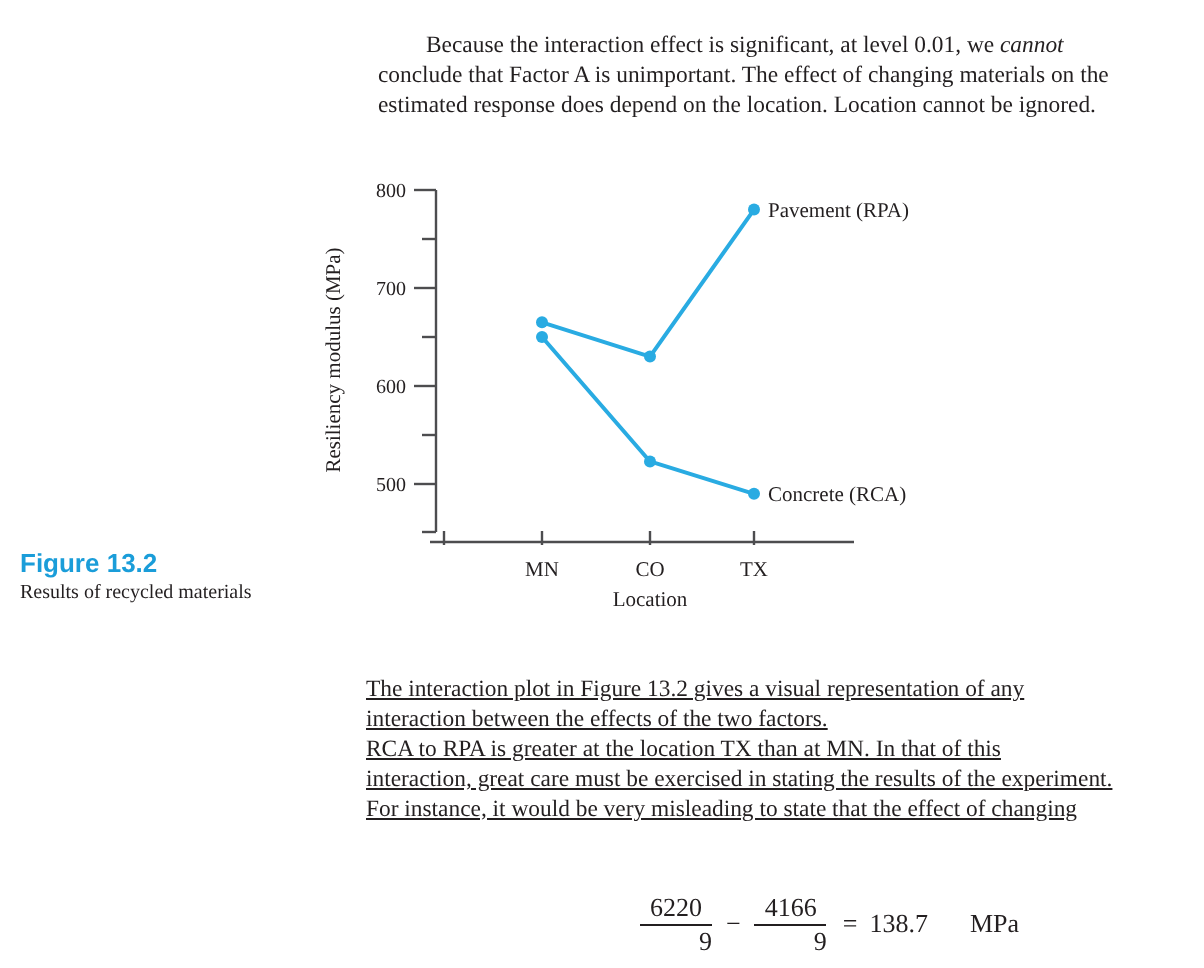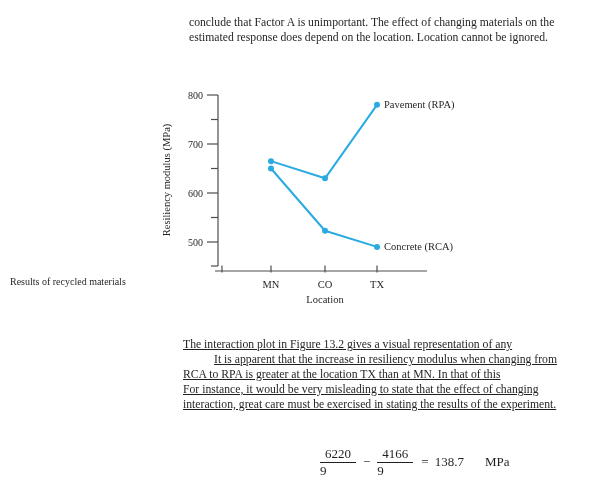--- a/index.html
+++ b/index.html
@@ -29,31 +29,32 @@
   #chart-wrap { position: absolute; left: 155px; top: 88px; width: 340px; height: 232px; }
   #chart-wrap svg { display: block; }
 
   #body-paragraphs { left: 183px; top: 338px; width: 414px; line-height: 14.9px; text-decoration: underline; }
 
   #formula {
     position: absolute; left: 320px; top: 447px;
     display: flex; align-items: center;
     font-size: 13px;
   }
-  .frac { display: inline-flex; flex-direction: column; align-items: flex-start; line-height: 1.05; }
+  .frac { display: inline-flex; flex-direction: column; align-items: flex-end; line-height: 1.05; }
   .frac .num { padding: 0 5px 1px 5px; border-bottom: 1.2px solid #231f20; }
   .frac .den { padding-top: 1px; }
   .op { margin: 0 7px; }
   .eq { margin: 0 6px 0 8px; }
   .unit { margin-left: 21px; }
 </style>
 </head>
 <body>
 
 <div id="intro-paragraph" class="textblock">
+    <div class="tline indent1"><span>Because the interaction effect is significant, at level 0.01, we </span><em>cannot</em></div>
     <div class="tline"><span>conclude that Factor A is unimportant. The effect of changing materials on the</span></div>
     <div class="tline"><span>estimated response does depend on the location. Location cannot be ignored.</span></div>
   </div>
 
 <div id="chart-wrap">
   <svg width="340" height="232" viewBox="0 0 340 232" xmlns="http://www.w3.org/2000/svg">
       <line x1="63" y1="7" x2="63" y2="178" stroke="#4d4d4f" stroke-width="1.2"></line>
       <line x1="52" y1="7" x2="63" y2="7" stroke="#4d4d4f" stroke-width="1.2"></line>
       <text x="48" y="10.5" font-size="10" font-family="&quot;Liberation Serif&quot;,&quot;DejaVu Serif&quot;,serif" fill="#231f20" text-anchor="end">800</text>
       <line x1="52" y1="56" x2="63" y2="56" stroke="#4d4d4f" stroke-width="1.2"></line>
@@ -83,29 +84,30 @@
       <text x="229" y="20.3" font-size="10.5" font-family="&quot;Liberation Serif&quot;,&quot;DejaVu Serif&quot;,serif" fill="#231f20" text-anchor="start">Pavement (RPA)</text>
       <polyline points="116,80.5 170,142.73 222,158.9" fill="none" stroke="#29abe2" stroke-width="2" stroke-linejoin="round"></polyline>
       <circle cx="116" cy="80.5" r="3" fill="#29abe2"></circle>
       <circle cx="170" cy="142.73" r="3" fill="#29abe2"></circle>
       <circle cx="222" cy="158.9" r="3" fill="#29abe2"></circle>
       <text x="229" y="162.4" font-size="10.5" font-family="&quot;Liberation Serif&quot;,&quot;DejaVu Serif&quot;,serif" fill="#231f20" text-anchor="start">Concrete (RCA)</text>
     </svg>
 </div>
 
 <div id="figure-caption">
+  <div class="fig-label" style="color: rgb(26, 157, 217);">Figure 13.2</div>
   <div class="fig-title">Results of recycled materials</div>
 </div>
 
 <div id="body-paragraphs" class="textblock">
     <div class="tline">The interaction plot in Figure 13.2 gives a visual representation of any</div>
-    <div class="tline indent2">It is apparent that the increase in resiliency modulus when changing from</div>
+    <div class="tline">interaction between the effects of the two factors.</div>
     <div class="tline">RCA to RPA is greater at the location TX than at MN. In that of this</div>
+    <div class="tline">interaction, great care must be exercised in stating the results of the experiment.</div>
     <div class="tline">For instance, it would be very misleading to state that the effect of changing</div>
-    <div class="tline">interaction, great care must be exercised in stating the results of the experiment.</div>
   </div>
 
 <div id="formula">
   <span class="frac">
     <span class="num">6220</span>
     <span class="den">9</span>
   </span>
   <span class="op">−</span>
   <span class="frac">
     <span class="num">4166</span>

